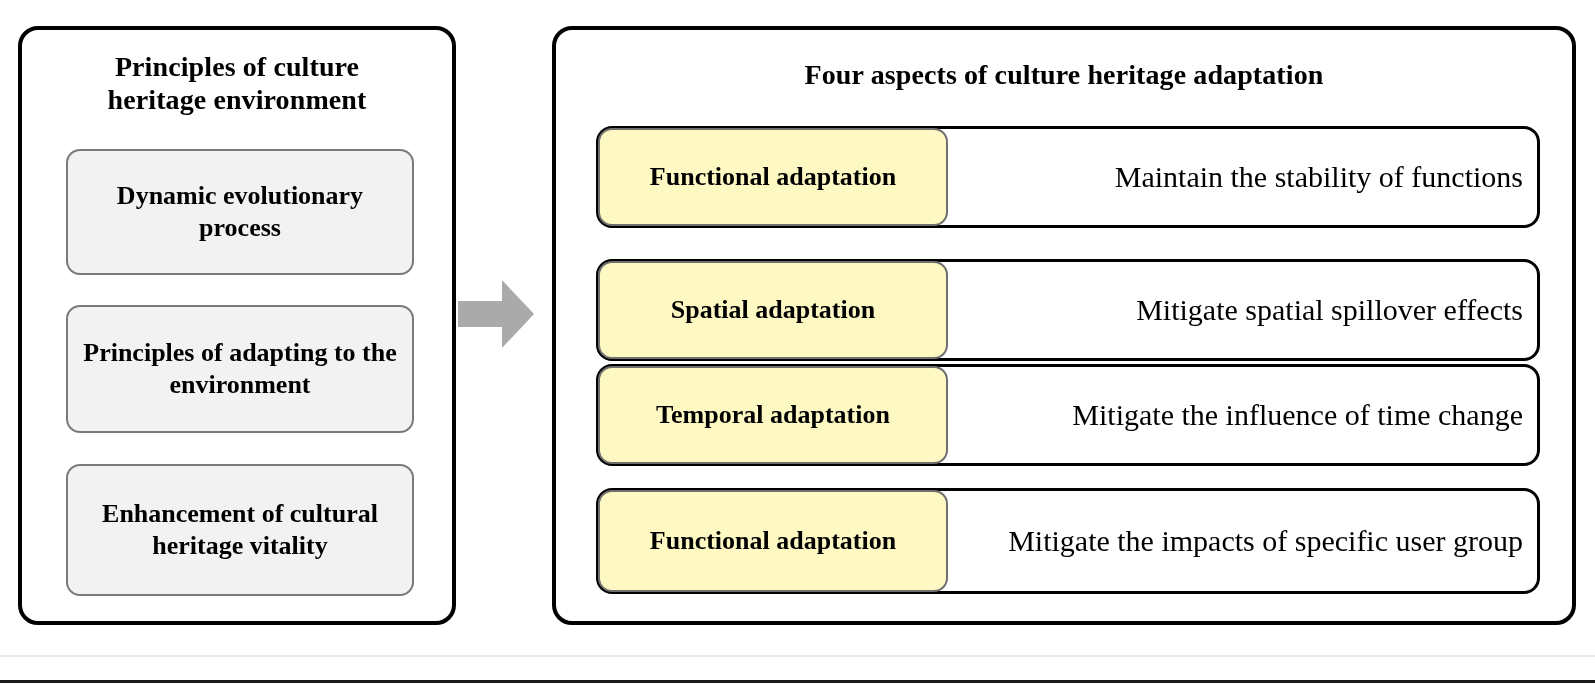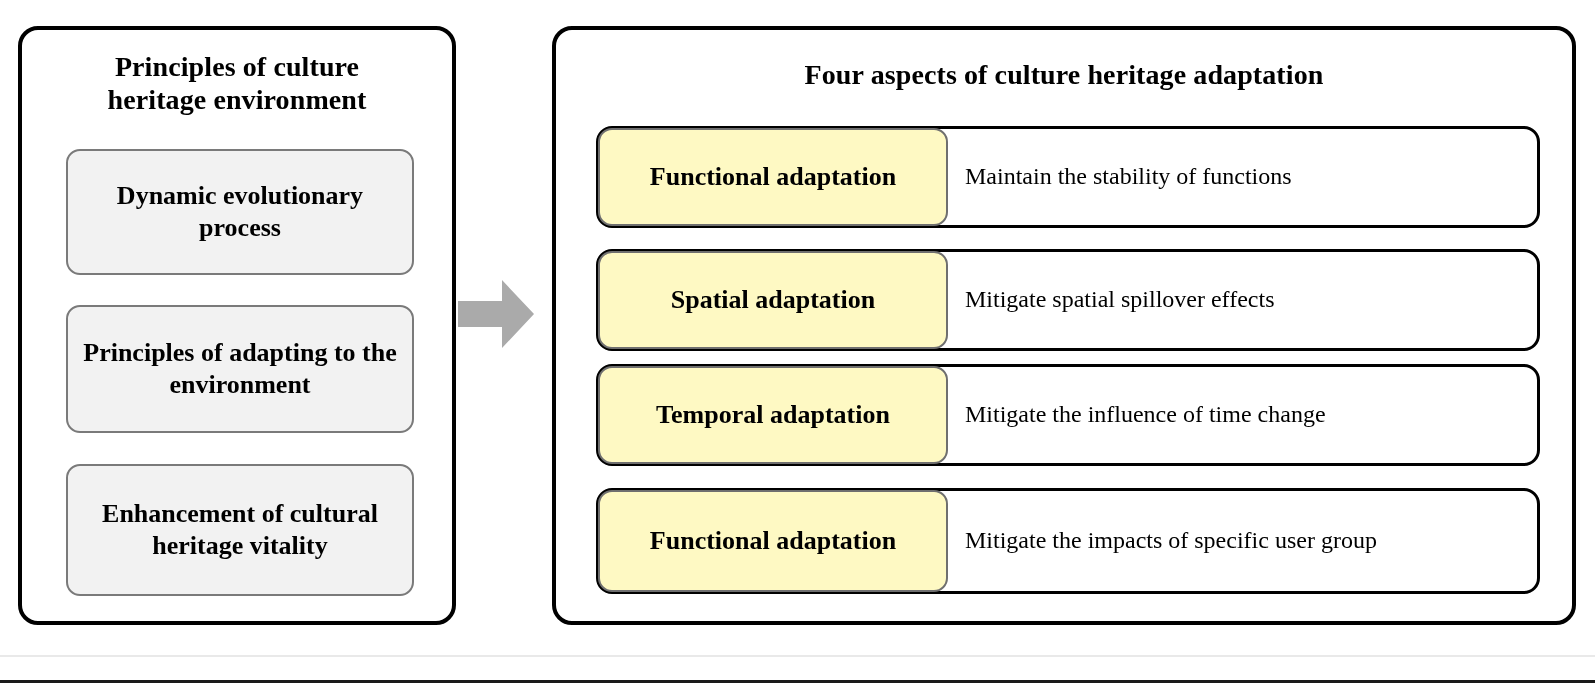--- a/index.html
+++ b/index.html
@@ -98,21 +98,21 @@
   .aspect-row {
     position: absolute;
     box-sizing: border-box;
     left: 40px;
     width: 944px;
     background: #ffffff;
     border: 3px solid #000000;
     border-radius: 16px;
   }
   #aspect-row-0 { top: 96px;  height: 102px; }
-  #aspect-row-1 { top: 219px; height: 102px; }
+  #aspect-row-1 { top: 229px; height: 102px; }
   #aspect-row-2 { top: 334px; height: 102px; }
   #aspect-row-3 { top: 458px; height: 106px; }
 
   .aspect-label {
     position: absolute;
     box-sizing: border-box;
     left: -1px;
     top: -1px;
     width: 350px;
     height: calc(100% + 2px);
@@ -131,24 +131,24 @@
 
   .aspect-desc {
     position: absolute;
     box-sizing: border-box;
     left: 352px;
     top: 0;
     right: 0;
     height: 100%;
     display: flex;
     align-items: center;
-    justify-content: flex-start;
+    justify-content: flex-end;
     text-align: center;
     font-weight: normal;
-    font-size: 24px;
+    font-size: 30px;
     line-height: 1.22;
     padding: 2px 14px;
   }
 
   
   #bottom-divider-light {
     position: absolute;
     left: 0;
     top: 655px;
     width: 1595px;

